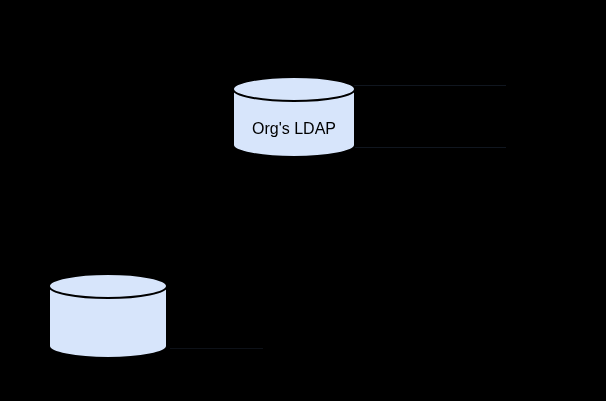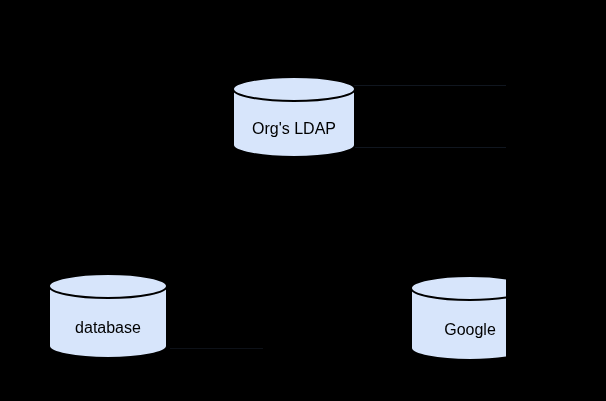--- a/index.html
+++ b/index.html
@@ -92,27 +92,17 @@
       <span>Org's LDAP</span>
     </div>
   </div>
 
   <div class="node" id="node-emm">
     <svg width="120" height="86" viewBox="0 0 120 86">
       <path class="cyl-body" d="M1 13 v60 a59 12 0 0 0 118 0 v-60 a59 12 0 0 0 -118 0 z"></path>
       <path class="cyl-rim" d="M1 13 a59 12 0 0 0 118 0"></path>
     </svg>
     <div class="node-label">
-      <span>database</span>
     </div>
   </div>
 
-  <div class="node" id="node-google">
-    <svg width="120" height="86" viewBox="0 0 120 86">
-      <path class="cyl-body" d="M1 13 v60 a59 12 0 0 0 118 0 v-60 a59 12 0 0 0 -118 0 z"></path>
-      <path class="cyl-rim" d="M1 13 a59 12 0 0 0 118 0"></path>
-    </svg>
-    <div class="node-label">
-      <span>Google</span>
-    </div>
-  </div>
 
 </div>
 
 </body></html>

